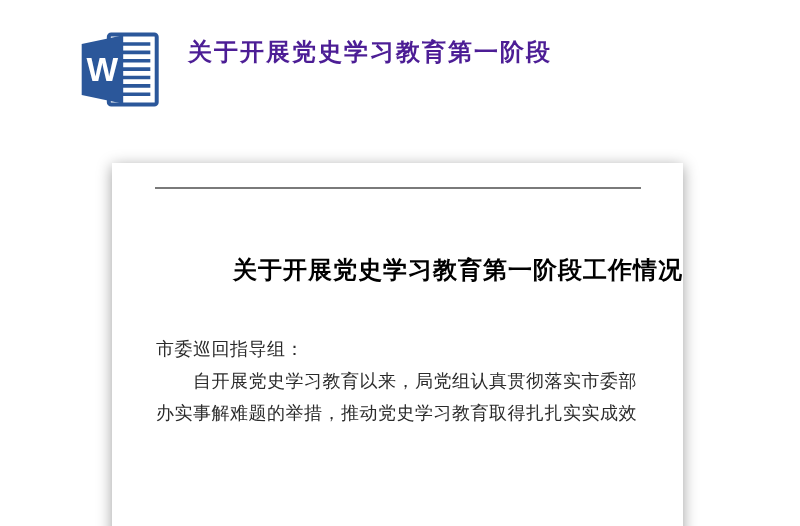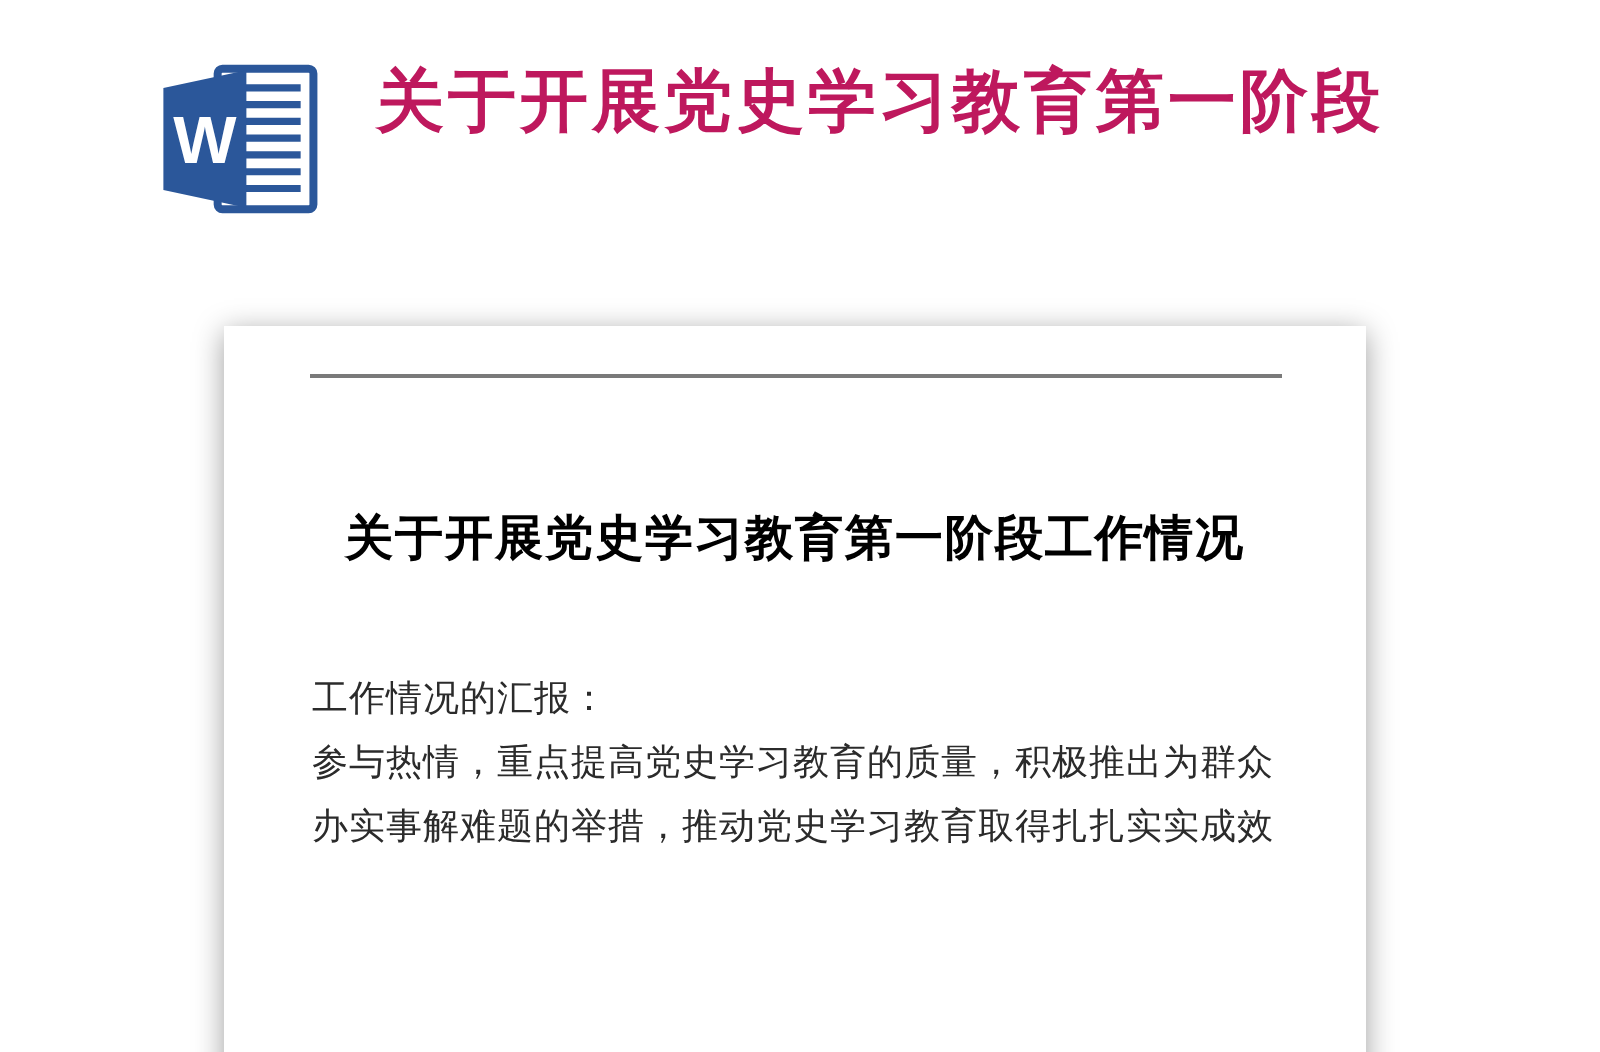--- a/index.html
+++ b/index.html
@@ -12,24 +12,23 @@
   }
 
   
   .word-icon {
     position: absolute; left: 72px; top: 28px;
     width: 96px; height: 83px; display: block;
   }
   .header-title {
     position: absolute; left: 188px; top: 28px;
     margin: 0;
-    font-size: 34px; font-weight: 700;
+    font-size: 24px; font-weight: 700;
     line-height: 47px; letter-spacing: 2px;
-    color: #be185d;
-    font-family: Liberation Serif, serif;
+    color: #4c1d95;
   }
   .header-title .ht-line { display: block; }
 
   
   .doc-page {
     position: absolute; left: 112px; top: 163px;
     width: 571px; height: 430px;
     background: #ffffff;
     box-shadow: 0 3px 14px rgba(0, 0, 0, 0.38);
   }
@@ -38,21 +37,21 @@
     margin: 24px auto 0 auto;
     background: #7a7a7a;
   }
   .doc-title {
     margin-top: 53px;
     text-align: center;
     font-size: 24px; font-weight: 700;
     line-height: 55px; letter-spacing: 1px;
     color: #000000;
   }
-  .doc-title .dt-line { display: block; }
+  .doc-title .dt-line { display: block; text-align: right; }
   .doc-body {
     margin: 36px 44px 0 44px;
     font-size: 18px; line-height: 32px;
     color: #2b2b2b;
     letter-spacing: 0.5px;
   }
   .doc-body .doc-line {
     margin: 0;
     white-space: nowrap;
     overflow: hidden;
@@ -91,19 +90,19 @@
   </header>
 
   <section class="doc-page">
     <div class="doc-divider"></div>
 
     <div class="doc-title">
       <span class="dt-line">关于开展党史学习教育第一阶段工作情况</span>
     </div>
 
     <div class="doc-body">
-      <p class="doc-line">工作情况的汇报：</p>
-      <p class="doc-line">参与热情，重点提高党史学习教育的质量，积极推出为群众</p>
+      <p class="doc-line">市委巡回指导组：</p>
+      <p class="doc-line">　　自开展党史学习教育以来，局党组认真贯彻落实市委部</p>
       <p class="doc-line">办实事解难题的举措，推动党史学习教育取得扎扎实实成效</p>
     </div>
   </section>
 
 </div>
 
 </body></html>

